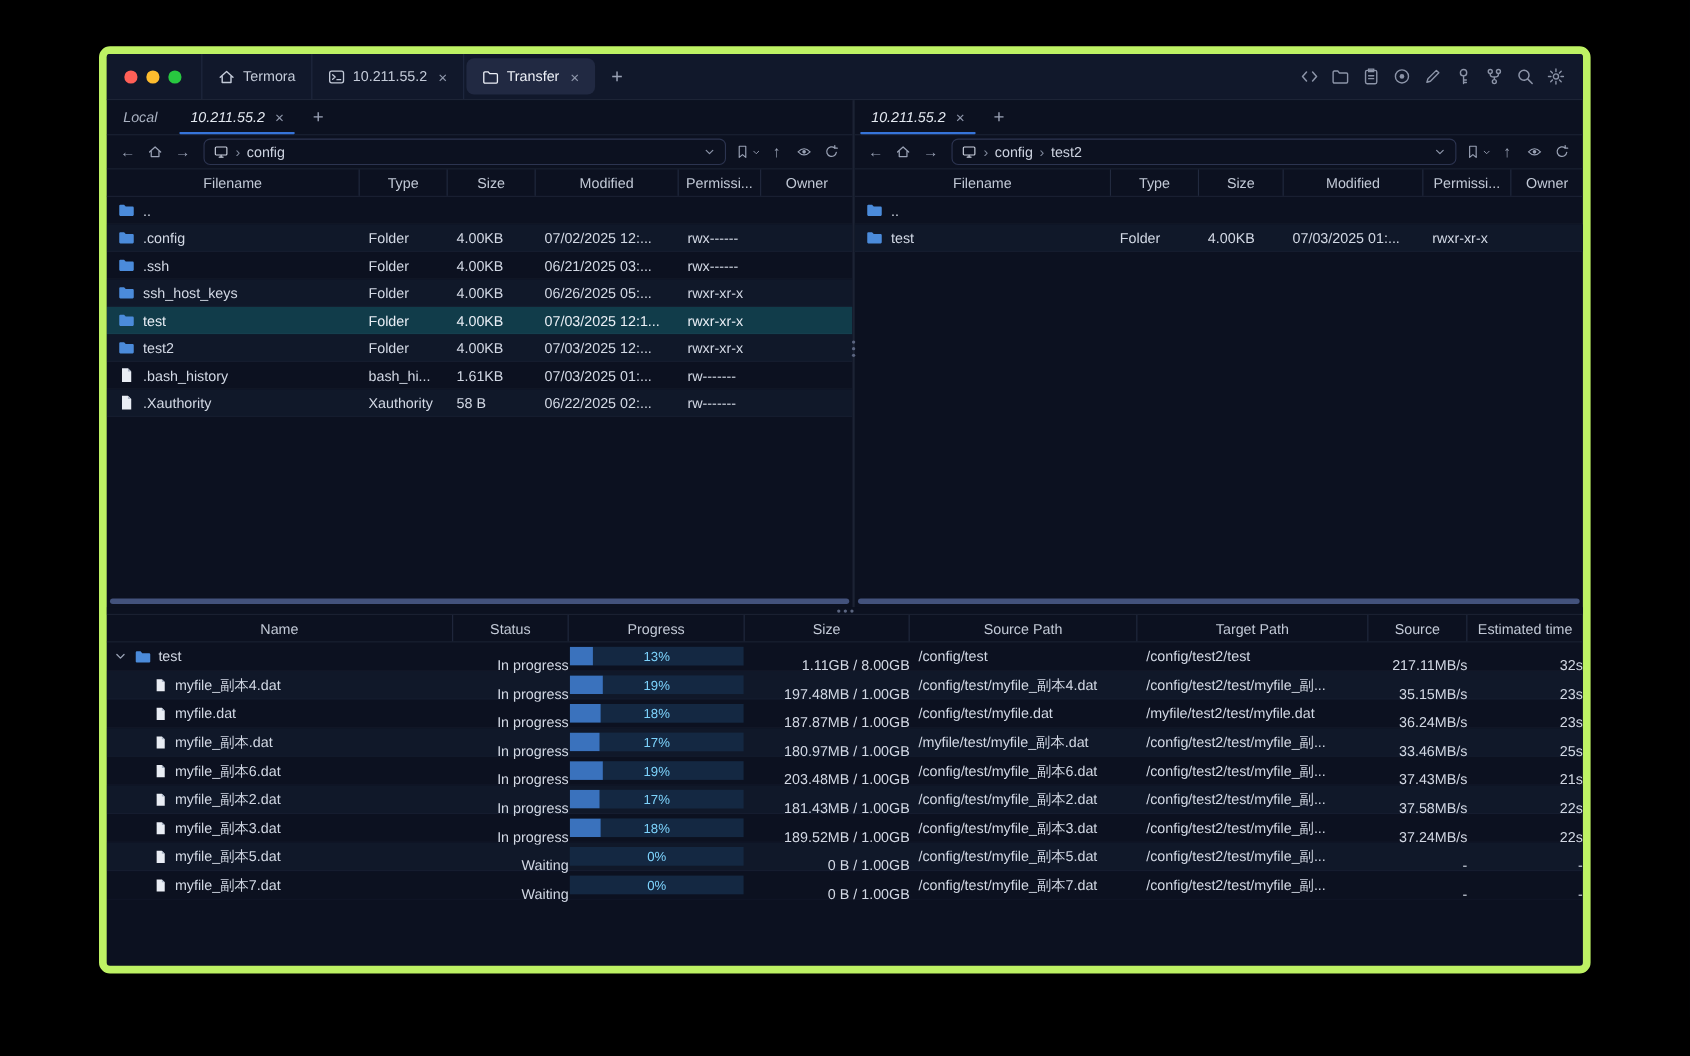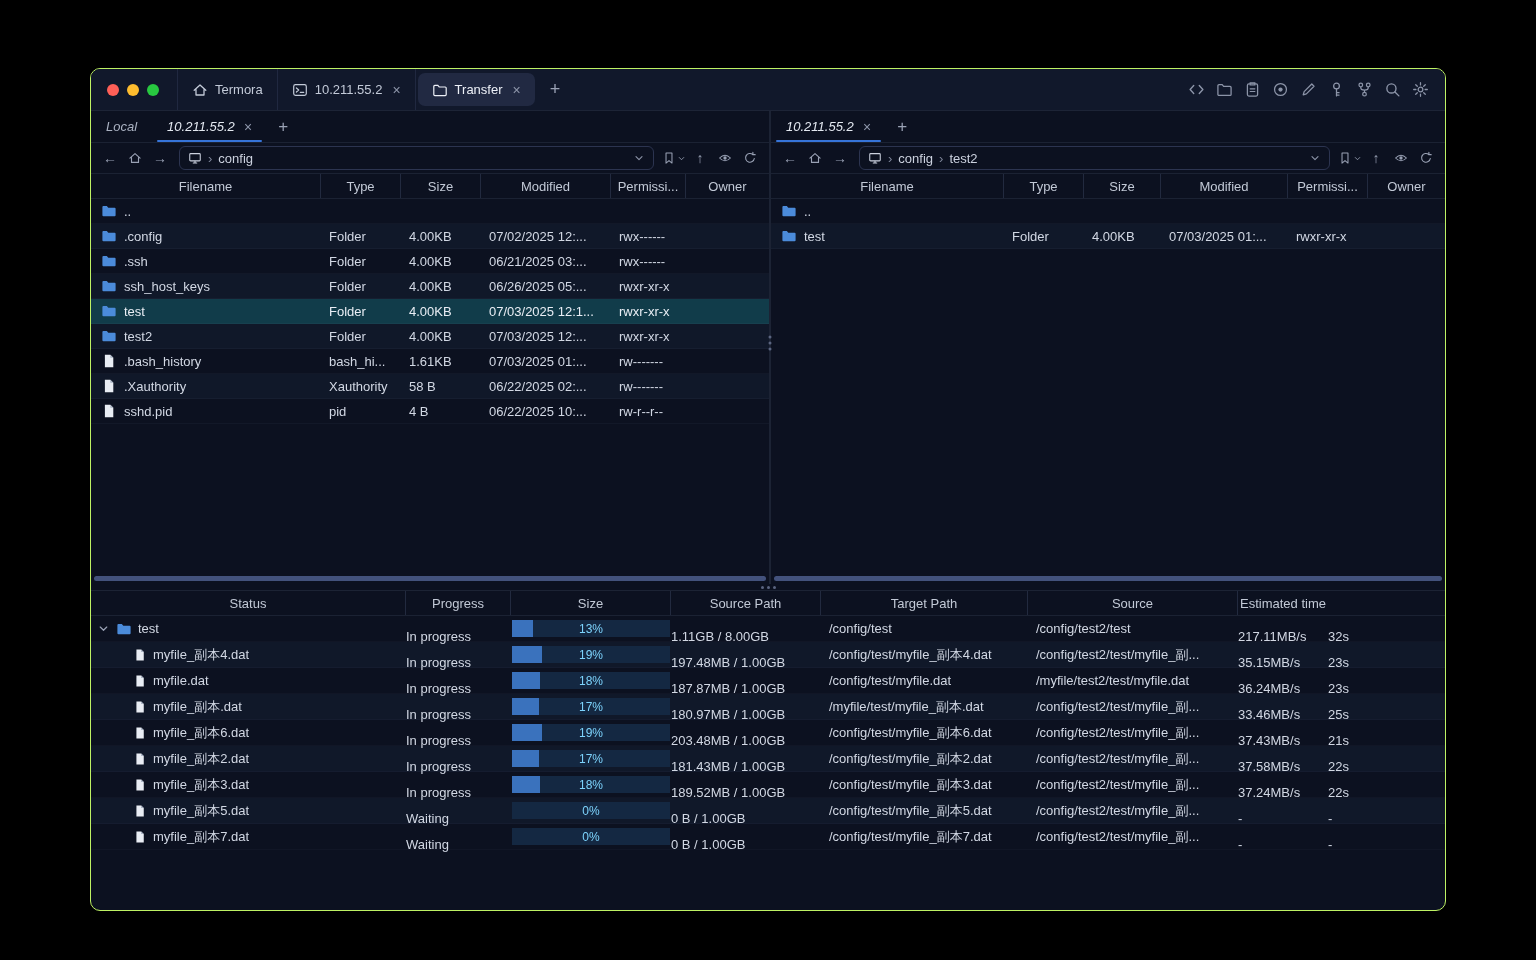--- a/index.html
+++ b/index.html
@@ -1,20 +1,20 @@
 <!DOCTYPE html>
 <html style="--accent: #3674d9; --progress-fill: #3a72bd; --selected-row: #113c4a; --folder: #4b8bda; --traffic-red: #ff5f57; --traffic-yellow: #febc2e; --traffic-green: #28c840;"><head>
 <meta charset="utf-8">
 <style>
   * { margin:0; padding:0; box-sizing:border-box; }
   html,body { background:#000; }
   body { width:1536px; height:960px; font-family:"Liberation Sans", sans-serif; font-size:13px; color:#d6dbe6; overflow:hidden; }
   .stage { position:relative; width:1536px; height:960px; background:#000; overflow:hidden; }
-  .window { position:absolute; left:90px; top:68px; width:1356px; height:843px; background:#0c1120;
-            border:1px solid #bef264; border-radius:10px; overflow:hidden; display:flex; flex-direction:column; }
+  .window { position:absolute; left:90px; top:42px; width:1356px; height:843px; background:#0c1120;
+            border:7px solid #bef264; border-radius:10px; overflow:hidden; display:flex; flex-direction:column; }
 
   
   .titlebar { flex:0 0 42px; background:#11182b; display:flex; align-items:stretch; border-bottom:1px solid #1d2436; }
   .traffic { display:flex; align-items:center; gap:8px; padding:0 18px 0 16px; }
   .tl { width:12px; height:12px; border-radius:50%; }
   .tl.red{background:var(--traffic-red,#ff5f57)} .tl.yellow{background:var(--traffic-yellow,#febc2e)} .tl.green{background:var(--traffic-green,#28c840)}
   .app-tabs { display:flex; align-items:stretch; }
   .app-tab { display:flex; align-items:center; gap:7px; padding:0 14px; color:#c3cad8; white-space:nowrap; }
   .app-tab:not(.active) { border-right:1px solid #202840; }
   .app-tabs .app-tab:first-child { border-left:1px solid #202840; }
@@ -72,21 +72,21 @@
   .transfer { flex:0 0 320px; border-top:1px solid #1c2334; display:flex; flex-direction:column; min-height:0; }
   .t-head, .t-row { display:grid; grid-template-columns:315px 105px 160px 150px 207px 210px 90px 1fr; align-items:center; }
   .t-head { flex:0 0 25px; border-bottom:1px solid #1b2233; color:#c2c9d6; align-items:stretch; }
   .t-head > div { display:flex; align-items:center; justify-content:center; border-right:1px solid #222a3f; overflow:hidden; white-space:nowrap; }
   .t-head > div:last-child { border-right:none; }
   .t-rows { flex:1; overflow:hidden; }
   .t-row { height:26px; border-bottom:1px solid rgba(130,150,190,0.045); color:#d2d8e4; }
   .t-row.alt { background:#101829; }
   .t-name { display:flex; align-items:center; gap:6px; padding-left:6px; overflow:hidden; white-space:nowrap; }
   .t-name.child { padding-left:42px; }
-  .t-center { text-align:left; white-space:nowrap; overflow:hidden;margin-top:16px; }
+  .t-center { text-align:right; white-space:nowrap; overflow:hidden;margin-top:16px; }
   .t-path { padding:0 8px; white-space:nowrap; overflow:hidden; }
   .t-prog { display:flex; align-items:center; height:100%; padding:0 1px; }
   .pbar { position:relative; flex:1; height:17px; background:#142842; overflow:hidden; }
   .pfill { position:absolute; left:0; top:0; bottom:0; width:0; background:var(--progress-fill,#3a72bd); }
   .plabel { position:absolute; inset:0; display:flex; align-items:center; justify-content:center; color:#7dd3fc; font-size:12px; }
 
   .ic16 { width:16px; height:16px; flex:0 0 16px; }
   .ic14 { width:14px; height:14px; flex:0 0 14px; }
   .ic12 { width:12px; height:12px; flex:0 0 12px; }
   .ic9  { width:9px;  height:9px;  flex:0 0 9px; }
@@ -409,33 +409,20 @@
                   <use href="#i-file"></use>
                 </svg>
                 <span>.Xauthority</span>
               </div>
             <div class="f-cell">Xauthority</div>
             <div class="f-cell">58 B</div>
             <div class="f-cell">06/22/2025 02:...</div>
             <div class="f-cell">rw-------</div>
             <div class="f-cell"></div>
           </div>
-          <div class="f-row left-grid">
-            <div class="f-name">
-                <svg class="ic16">
-                  <use href="#i-file"></use>
-                </svg>
-                <span>sshd.pid</span>
-              </div>
-            <div class="f-cell">pid</div>
-            <div class="f-cell">4 B</div>
-            <div class="f-cell">06/22/2025 10:...</div>
-            <div class="f-cell">rw-r--r--</div>
-            <div class="f-cell"></div>
-          </div>
         </div>
         <div class="hscroll"></div>
       </section>
 
       <div class="v-divider">
         <span class="dots-v">
             <i></i>
             <i></i>
             <i></i>
           </span>
@@ -534,20 +521,21 @@
     <div class="h-splitter">
       <span class="dots-h">
           <i></i>
           <i></i>
           <i></i>
         </span>
     </div>
 
     <section class="transfer">
       <div class="t-head">
+        <div>Name</div>
         <div>Status</div>
         <div>Progress</div>
         <div>Size</div>
         <div>Source Path</div>
         <div>Target Path</div>
         <div>Source</div>
         <div>Estimated time</div>
       </div>
       <div class="t-rows">
 

